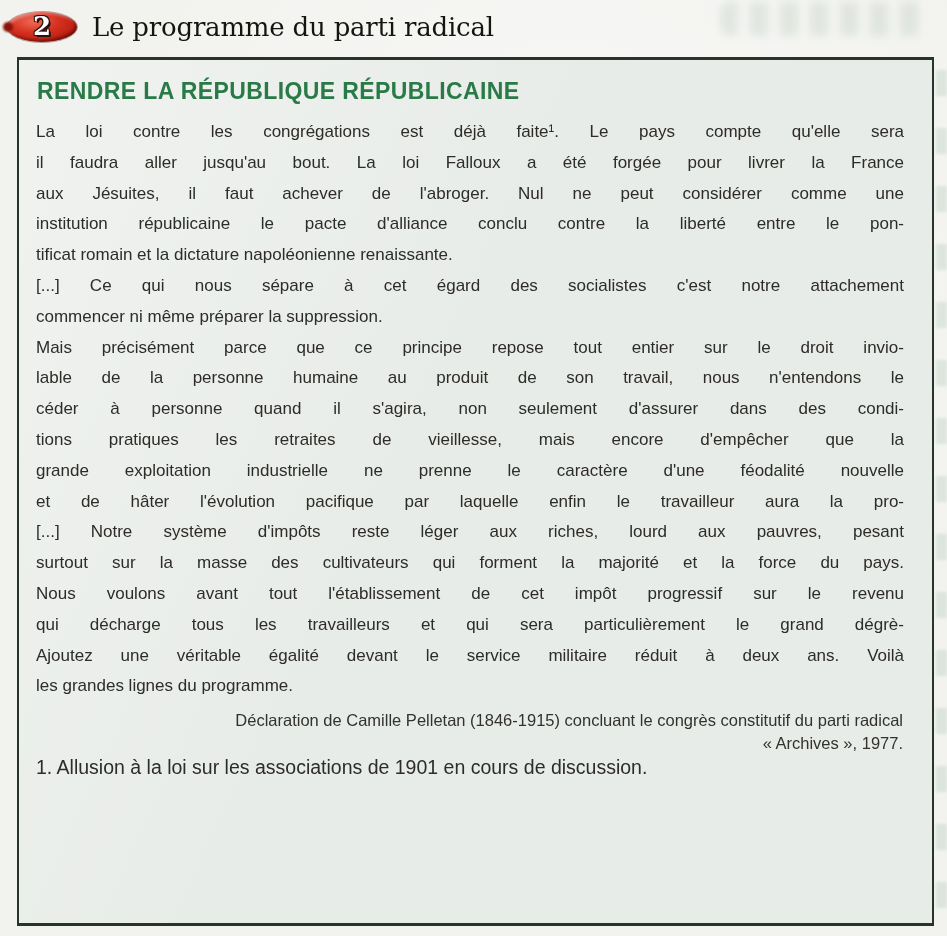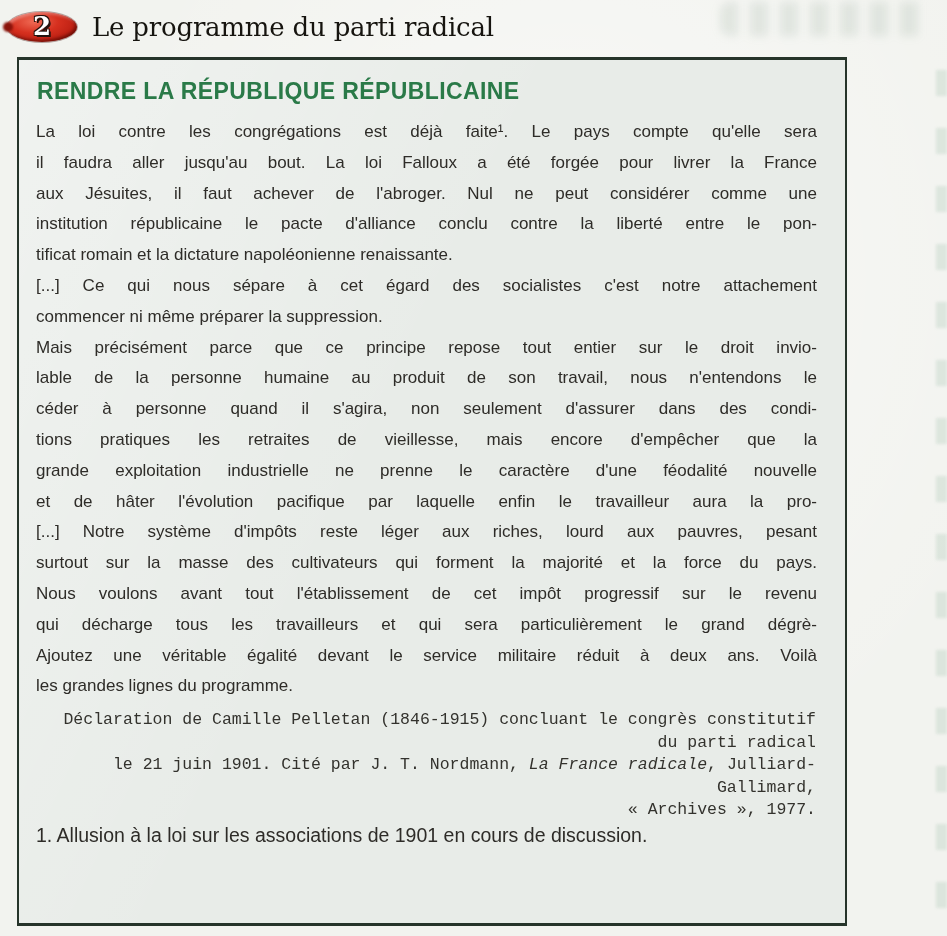--- a/index.html
+++ b/index.html
@@ -42,21 +42,21 @@
   .doc-title{
     font-family:"DejaVu Serif", serif;
     font-weight:normal;
     font-size:26px;
     letter-spacing:-0.2px;
     color:#16140f;
   }
   
   .box{
     position:absolute;left:17px;top:57px;
-    width:830px;height:869px;
+    width:917px;height:869px;
     box-sizing:border-box;
     background:
       linear-gradient(115deg, rgba(255,255,255,.35), rgba(0,0,0,0) 45%),
       #e8ece8;
     border:2px solid #26342a;
     border-top-width:3px;border-bottom-width:3px;
     padding:16px 28px 0 17px;
     overflow:hidden;
   }
   .box-heading{
@@ -80,21 +80,20 @@
   .line.end{
     text-align-last:left;
   }
   .citation{
     margin-top:7px;
     text-align:right;
     font-size:16.5px;
     line-height:22.5px;
     color:#33322d;
     padding-right:1px;
-    font-family:Liberation Mono, monospace;
   }
   .citation .it{font-style:italic;}
   .footnote{
     margin-top:1px;
     font-size:19.5px;
     line-height:24px;
     color:#2e2c28;
   }
   
   .bleed-top{
@@ -146,20 +145,19 @@
       <div class="line">[...] Notre système d'impôts reste léger aux riches, lourd aux pauvres, pesant</div>
       <div class="line">surtout sur la masse des cultivateurs qui forment la majorité et la force du pays.</div>
       <div class="line">Nous voulons avant tout l'établissement de cet impôt progressif sur le revenu</div>
       <div class="line">qui décharge tous les travailleurs et qui sera particulièrement le grand dégrè-</div>
       <div class="line">Ajoutez une véritable égalité devant le service militaire réduit à deux ans. Voilà</div>
       <div class="line end">les grandes lignes du programme.</div>
     </div>
 
     <div class="citation">
       <div>Déclaration de Camille Pelletan (1846-1915) concluant le congrès constitutif du parti radical</div>
-      <div><span>le 21 juin 1901. Cité par J. T. Nordmann, </span><span class="it">La France radicale</span><span>, Julliard-Gallimard,</span></div>
       <div>« Archives », 1977.</div>
     </div>
 
     <div class="footnote">1. Allusion à la loi sur les associations de 1901 en cours de discussion.</div>
   </div>
 
 </div>
 
 </body></html>

